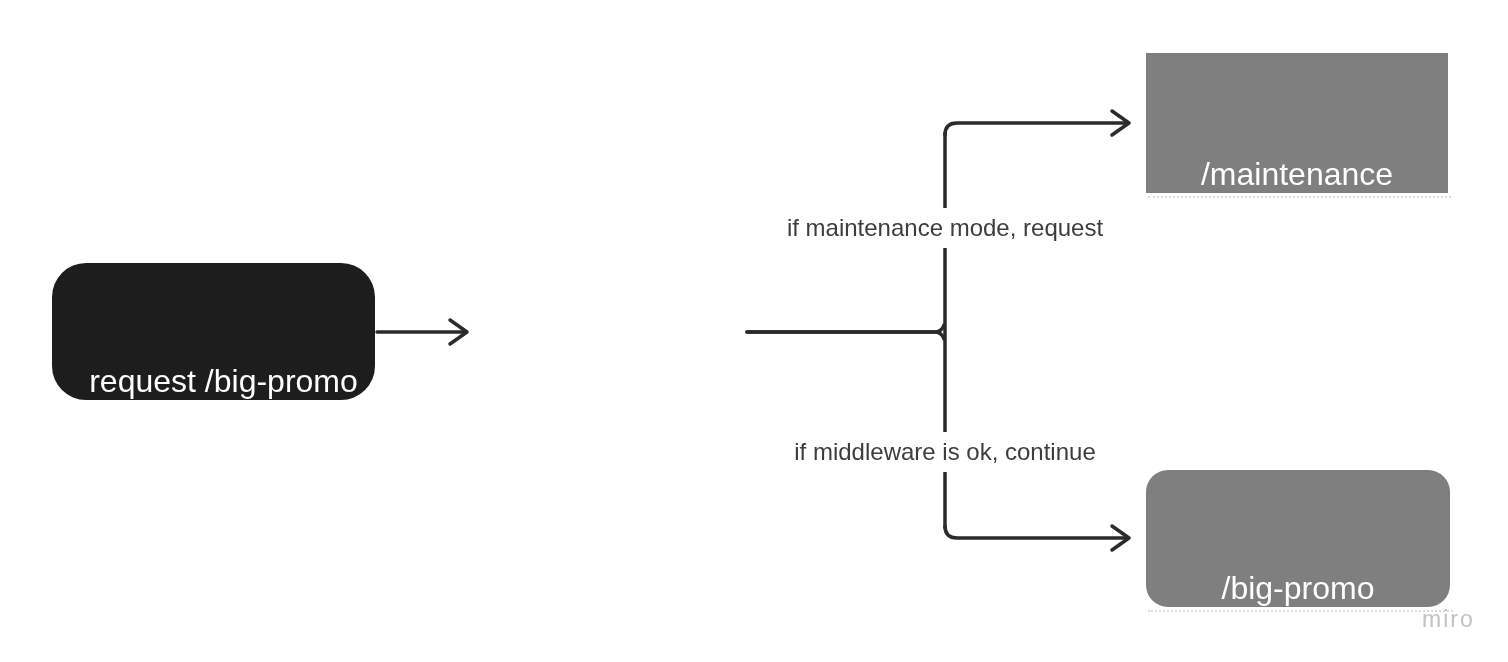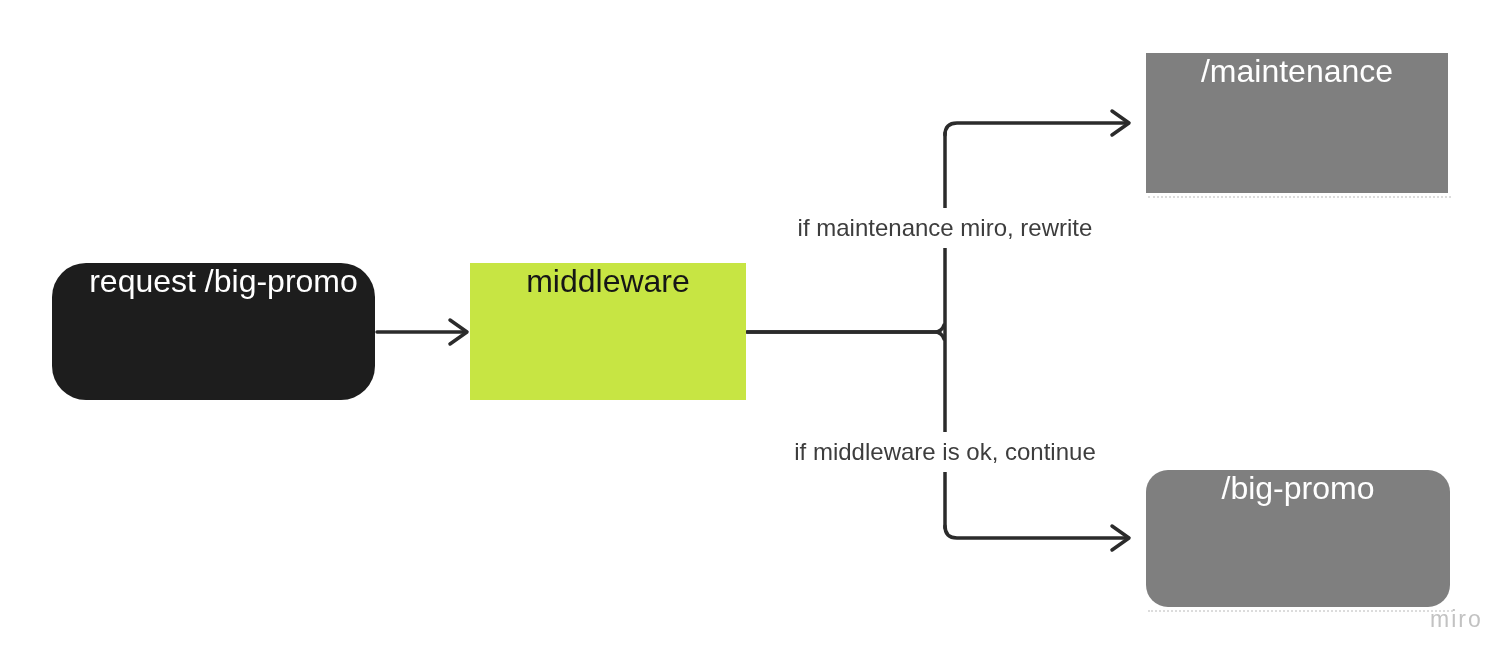--- a/index.html
+++ b/index.html
@@ -9,21 +9,21 @@
     background:#ffffff;
     overflow:hidden;
     font-family:"Liberation Sans", sans-serif;
   }
   .connectors{
     position:absolute;left:0;top:0;width:1508px;height:662px;
     pointer-events:none;
   }
   .node{
     position:absolute;
-    display:flex;align-items:flex-start;justify-content:center;
+    display:flex;align-items:flex-end;justify-content:center;
     box-sizing:border-box;
     font-size:32px;
     text-align:center;
     cursor:default;
   }
   .node-request{
     left:52px;top:263px;width:323px;height:137px;
     background:#1d1d1d;color:#ffffff;
     border-radius:34px;
     padding-left:20px;
@@ -57,21 +57,20 @@
     white-space:nowrap;
   }
   .edge-label-top{top:208px;}
   .edge-label-bottom{top:432px;}
   .watermark{
     position:absolute;
     left:1422px;top:606px;
     color:#c2c2c2;
     font-size:23px;
     letter-spacing:2px;
-    margin-left:8px;
   }
 </style>
 </head>
 <body>
 
 <div class="canvas">
 
   <svg class="connectors" viewBox="0 0 1508 662" fill="none" stroke="#2b2b2b" stroke-width="3.5" stroke-linecap="round" stroke-linejoin="round">
 
     <g>
@@ -93,31 +92,28 @@
     <g>
       <path d="M 945 526 Q 945 538 957 538 L 1126 538"></path>
       <path d="M 1112 526 L 1129 538 L 1112 550"></path>
     </g>
   </svg>
 
   <div class="node node-request">
     <span>request /big-promo</span>
   </div>
 
-  <div class="node node-middleware">
-    <span>middleware</span>
-  </div>
 
   <div class="node node-maintenance">
     <span>/maintenance</span>
   </div>
 
   <div class="node node-bigpromo">
     <span>/big-promo</span>
   </div>
 
-  <div class="edge-label edge-label-top">if maintenance miro, rewrite</div>
+  <div class="edge-label edge-label-top">if maintenance mode, request</div>
 
   <div class="edge-label edge-label-bottom">if middleware is ok, continue</div>
 
   <div class="watermark">miro</div>
 
 </div>
 
 </body></html>

